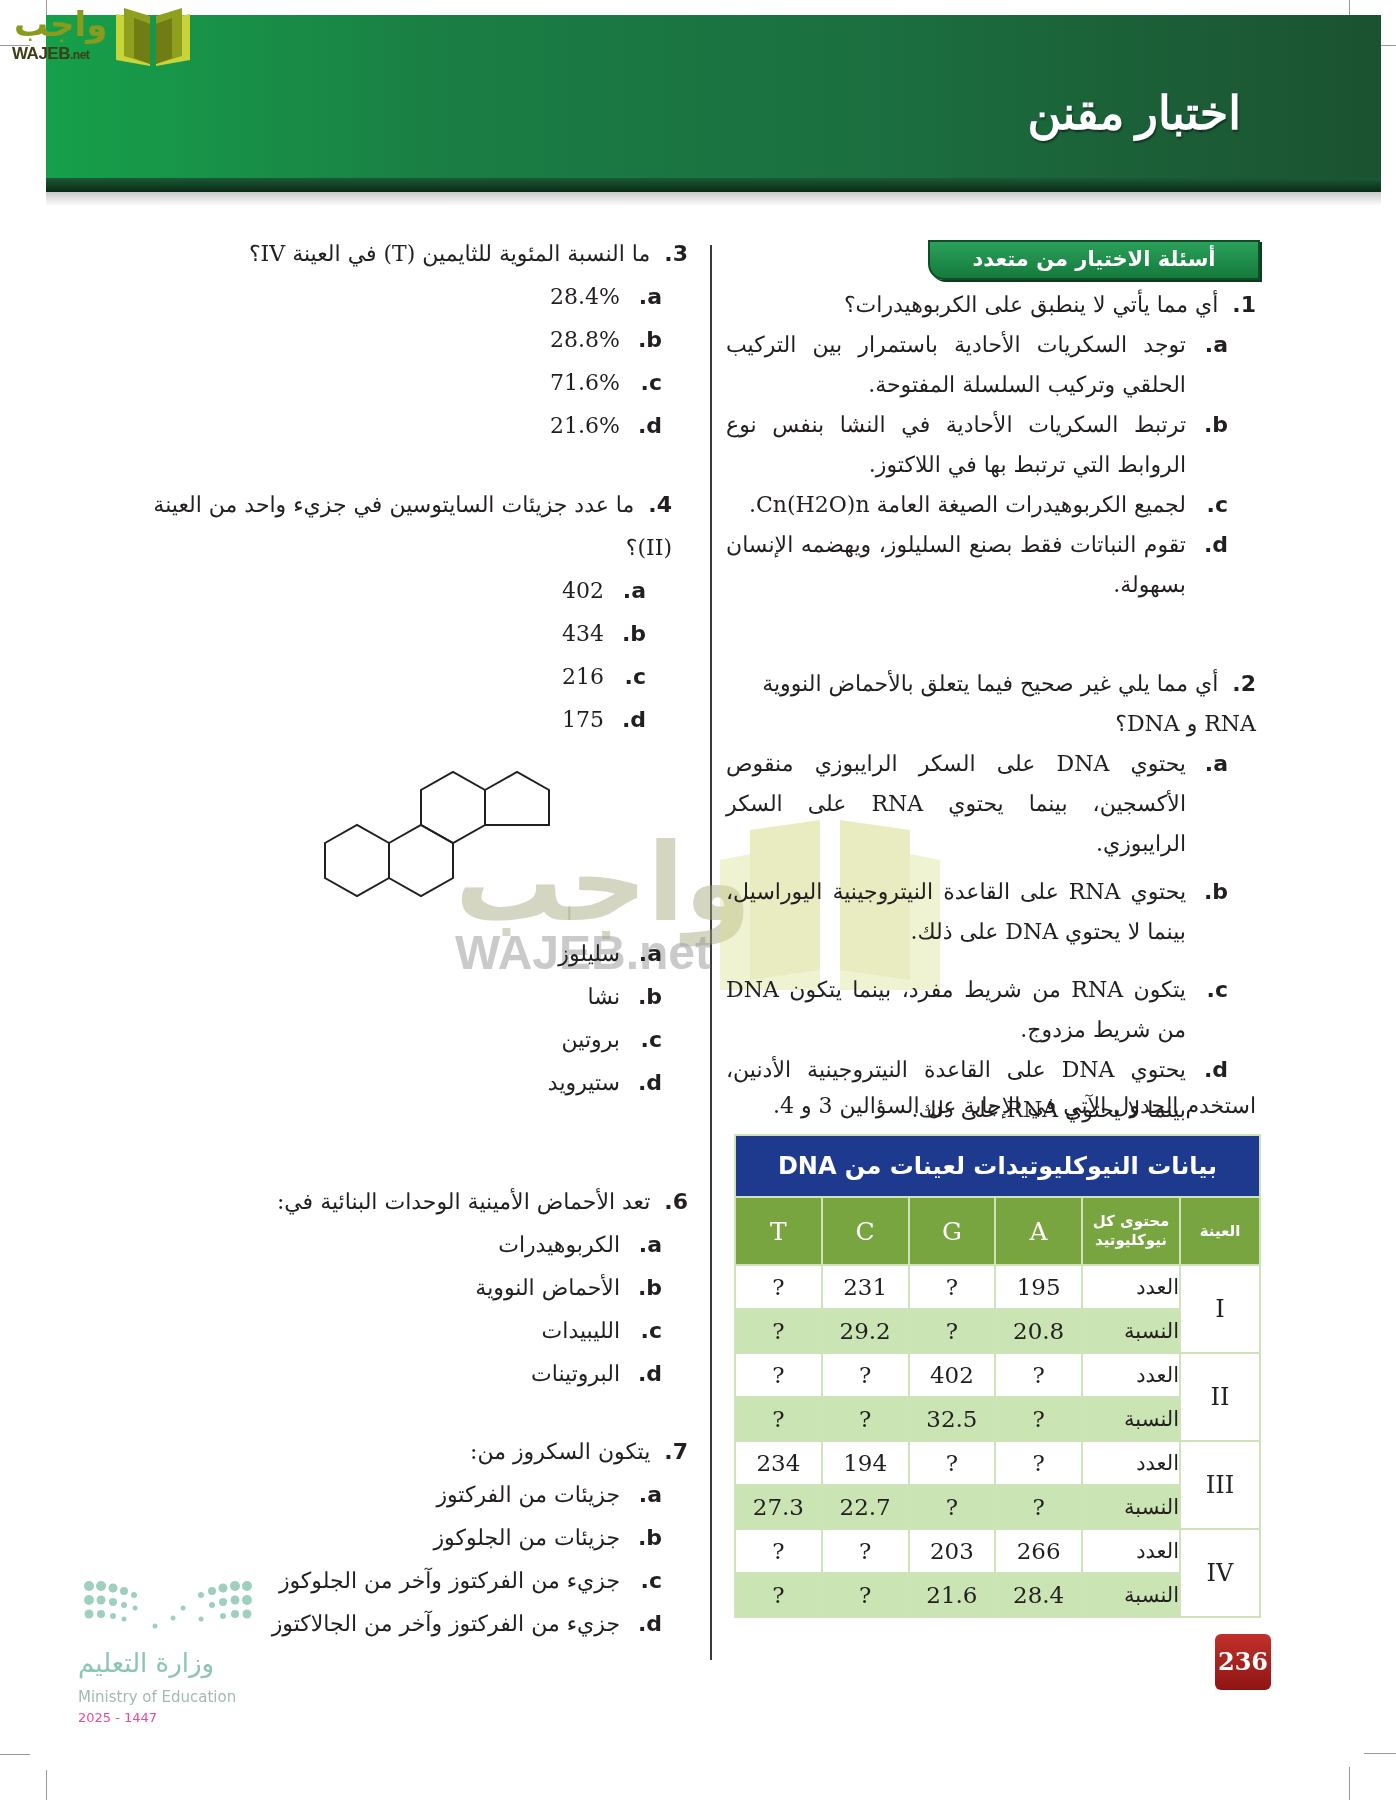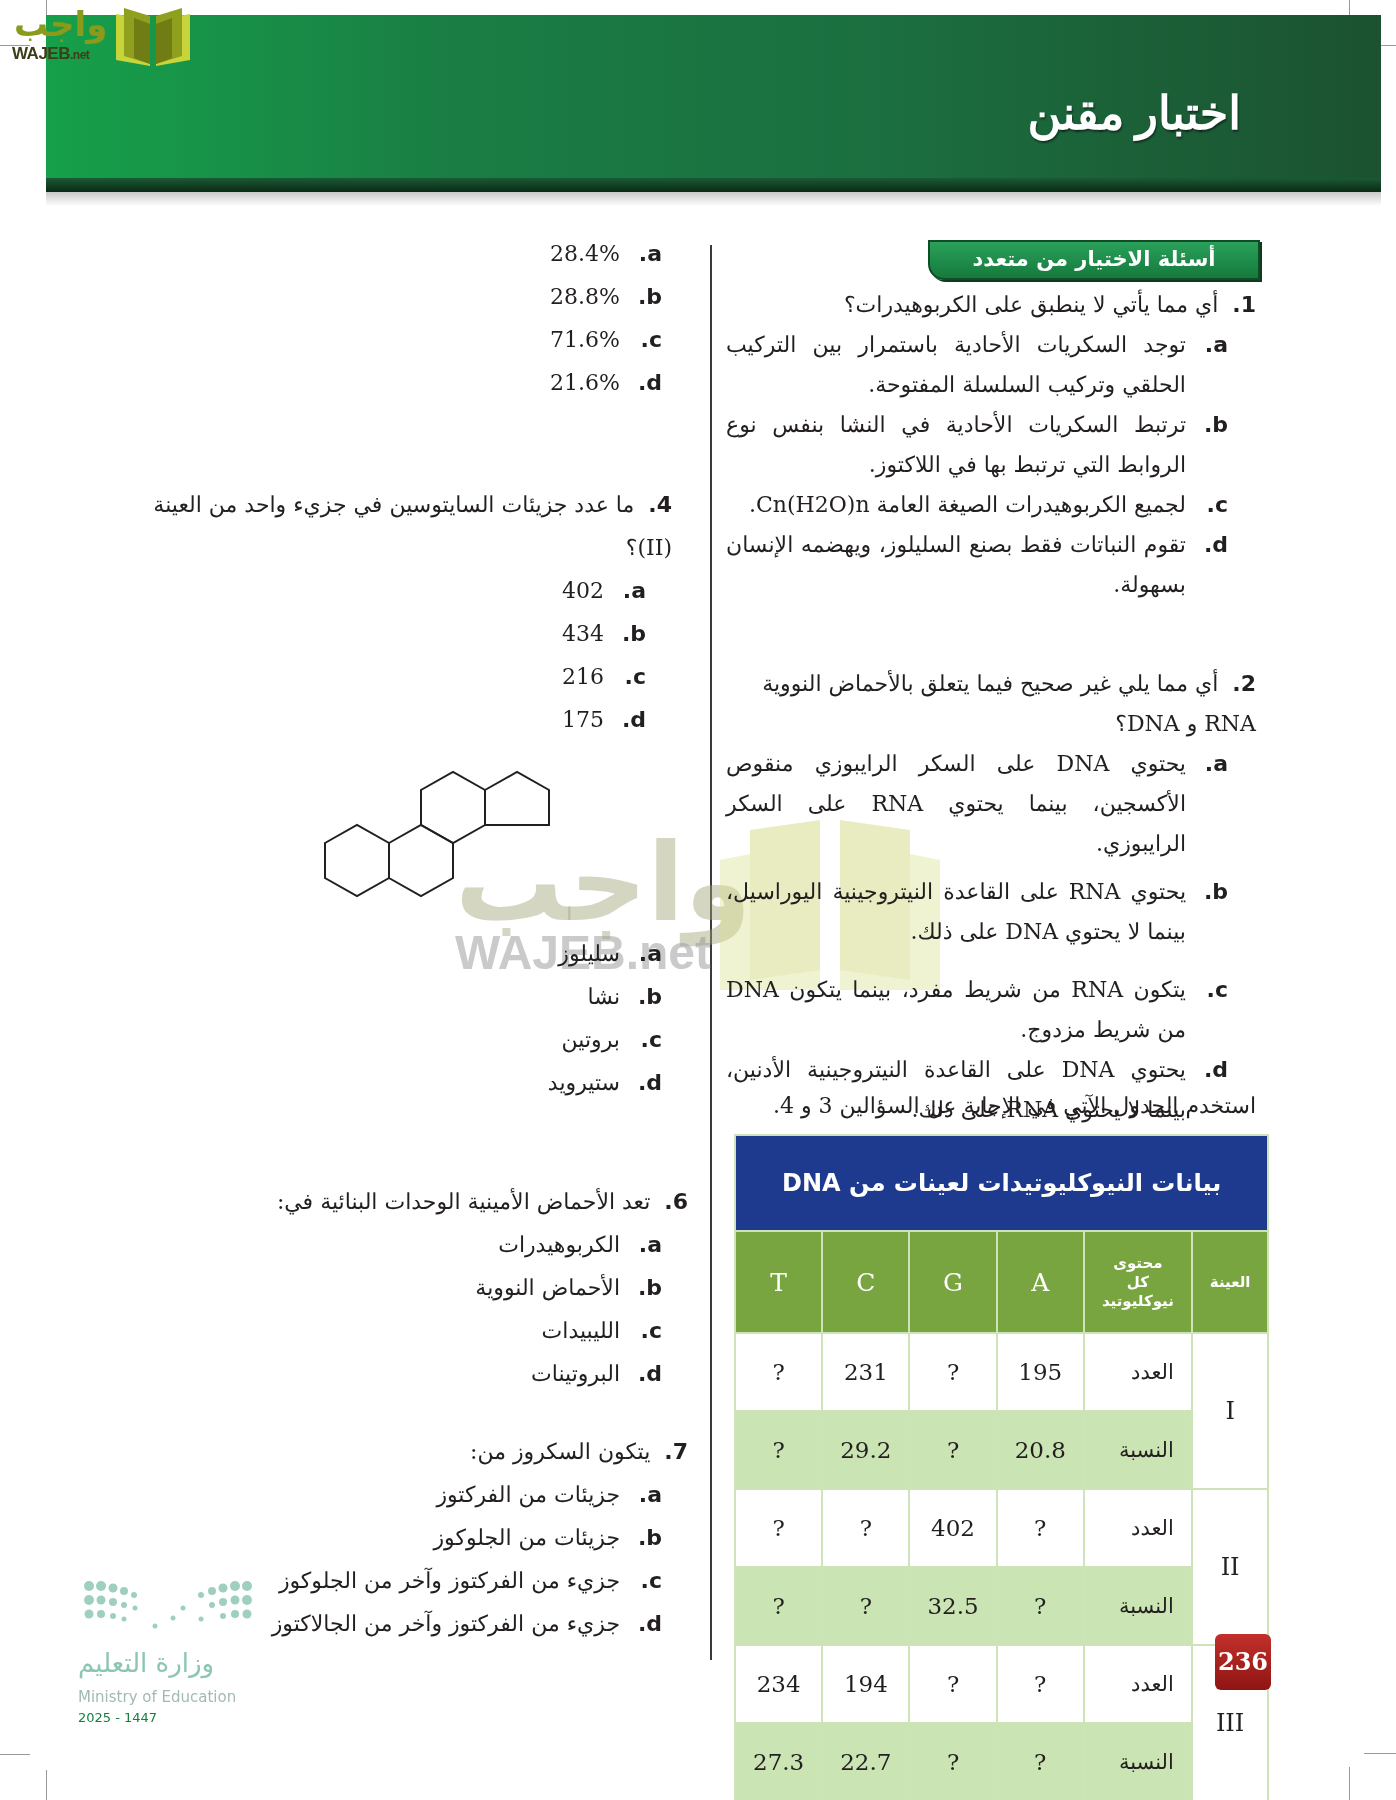--- a/index.html
+++ b/index.html
@@ -50,21 +50,21 @@
   .q { position:absolute; direction:rtl; font-size:22px; line-height:40px; }
   .q .num { font-weight:bold; font-family:"DejaVu Sans",sans-serif; }
   .q .stem { display:block; }
   .opt { display:flex; direction:rtl; }
   .opt .lbl { font-weight:bold; font-family:"DejaVu Sans",sans-serif; width:42px; flex:none; }
   .opt .txt { flex:1; text-align:justify; }
 
   
   .intro { position:absolute; right:140px; top:1093px; direction:rtl; font-size:22px; }
   .dna-table { position:absolute; left:734px; top:1134px; width:527px; border-collapse:collapse; direction:rtl; }
-  .dna-table td, .dna-table th { border:2px solid #cfe3b8; text-align:center; font-size:23px; height:42px; padding:17px; }
+  .dna-table td, .dna-table th { border:2px solid #cfe3b8; text-align:center; font-size:23px; height:42px; padding:0; }
   .dna-table .title-row th { background:#1d3a8f; color:#fff; font-family:"DejaVu Sans",sans-serif;
     font-weight:bold; font-size:24px; height:60px; border-color:#cfe3b8; }
   .dna-table .head-row th { background:#79a541; color:#fff; height:66px; font-weight:normal; font-size:25px; }
   .dna-table .head-row th.ar { font-family:"DejaVu Sans",sans-serif; font-weight:bold; font-size:15px; line-height:19px; }
   .dna-table tr.pct td { background:#cbe4b3; }
   .dna-table tr.cnt td { background:#ffffff; }
   .dna-table td.sample { background:#ffffff !important; font-size:24px; }
   .dna-table td.rowlabel { font-size:21px;text-align:right; }
 
   .steroid { position:absolute; left:320px; top:770px; }
@@ -76,21 +76,21 @@
 
   .page-num {
     position:absolute; left:1215px; top:1634px; width:56px; height:56px; border-radius:6px;
     background:linear-gradient(180deg,#c2302b,#8e1513); color:#fff;
     font-family:"DejaVu Serif",serif; font-weight:bold; font-size:24px; text-align:center; line-height:56px;
   }
   .moe { position:absolute; left:78px; top:1578px; width:180px; }
   .moe-ar { position:absolute; left:78px; top:1648px; font-family:"DejaVu Sans",sans-serif;
     font-size:26px; color:#8cc5b0; direction:rtl; }
   .moe-en { position:absolute; left:78px; top:1688px; font-family:"DejaVu Sans",sans-serif; font-size:15px; color:#a3bab1; }
-  .moe-yr { position:absolute; left:78px; top:1710px; font-family:"DejaVu Sans",sans-serif; font-size:13px; color:#15803d; }
+  .moe-yr { position:absolute; left:78px; top:1710px; font-family:"DejaVu Sans",sans-serif; font-size:13px; color:#ec4899; }
 </style>
 </head>
 <body>
 
 <div class="crop" style="left:46px;top:0;width:1px;height:30px;"></div>
 <div class="crop" style="left:0;top:45px;width:30px;height:1px;"></div>
 <div class="crop" style="left:1349px;top:0;width:1px;height:30px;"></div>
 <div class="crop" style="left:1364px;top:45px;width:32px;height:1px;"></div>
 <div class="crop" style="left:46px;top:1770px;width:1px;height:30px;"></div>
 <div class="crop" style="left:0;top:1754px;width:30px;height:1px;"></div>
@@ -246,20 +246,21 @@
     <td class="rowlabel">النسبة</td>
     <td>28.4</td>
     <td>21.6</td>
     <td>?</td>
     <td>?</td>
   </tr>
 </tbody>
   </table>
 
 <div class="q" style="right:708px;top:232px;width:500px;line-height:43px;">
+  <div class="stem"><span class="num">3.</span>&nbsp; <span>ما النسبة المئوية للثايمين (T) في العينة IV؟</span></div>
   <div style="margin-right:26px;">
     <div class="opt">
         <span class="lbl">a.</span>
         <span>28.4%</span>
       </div>
     <div class="opt">
         <span class="lbl">b.</span>
         <span>28.8%</span>
       </div>
     <div class="opt">

